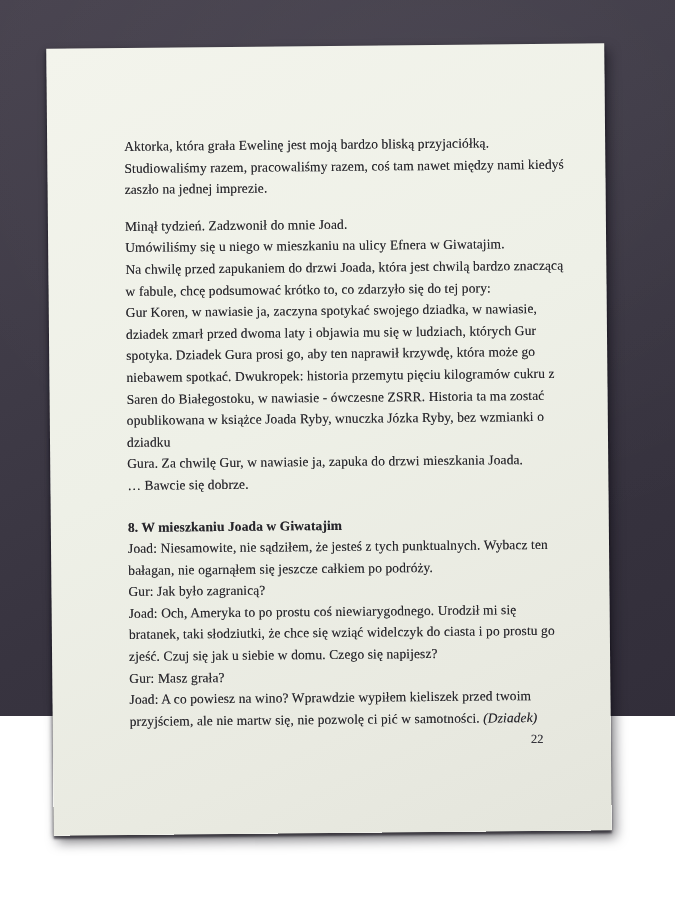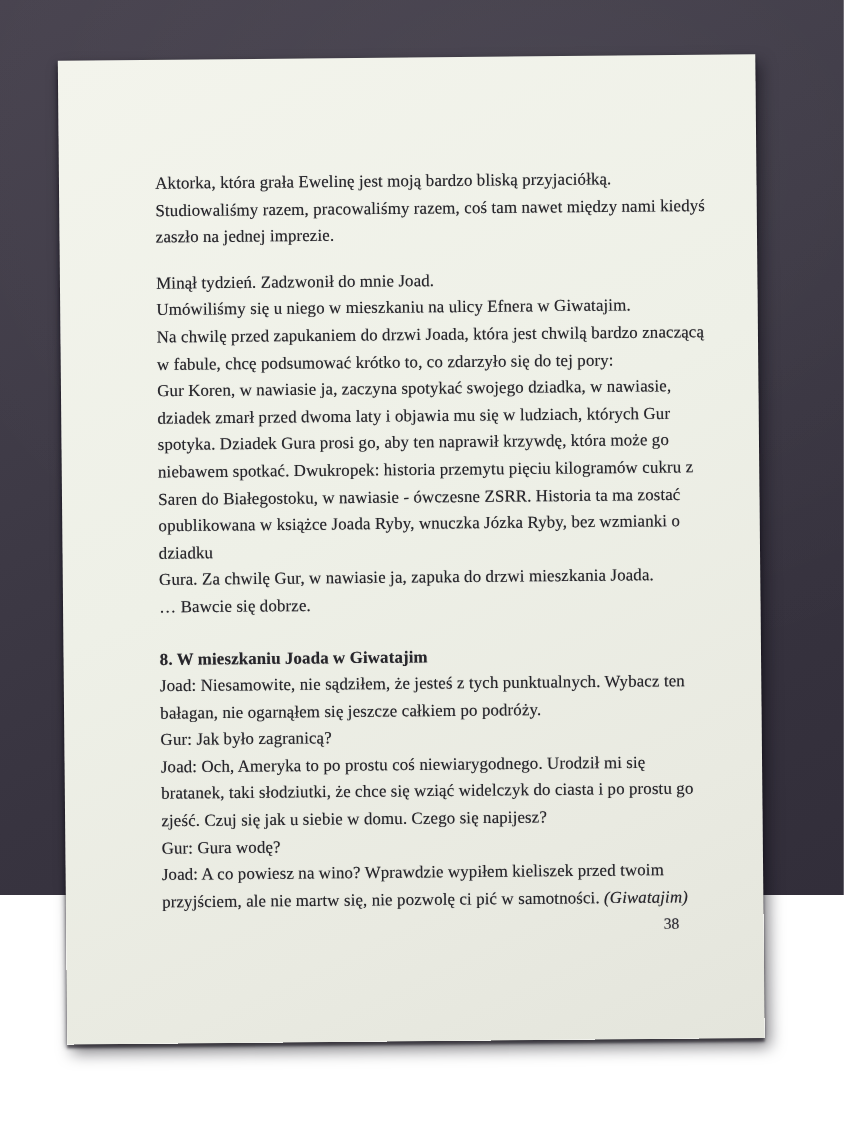--- a/index.html
+++ b/index.html
@@ -94,23 +94,23 @@
 
       <div class="line scene-heading heading-gap">8. W mieszkaniu Joada w Giwatajim</div>
 
       <div>
         <div class="line"><span class="b">Joad</span><span>: Niesamowite, nie sądziłem, że jesteś z tych punktualnych. Wybacz ten</span><span class="i"></span></div>
         <div class="line"><span class="b"></span><span>bałagan, nie ogarnąłem się jeszcze całkiem po podróży.</span><span class="i"></span></div>
         <div class="line"><span class="b">Gur</span><span>: Jak było zagranicą?</span><span class="i"></span></div>
         <div class="line"><span class="b">Joad</span><span>: Och, Ameryka to po prostu coś niewiarygodnego. Urodził mi się</span><span class="i"></span></div>
         <div class="line"><span class="b"></span><span>bratanek, taki słodziutki, że chce się wziąć widelczyk do ciasta i po prostu go</span><span class="i"></span></div>
         <div class="line"><span class="b"></span><span>zjeść. Czuj się jak u siebie w domu. Czego się napijesz?</span><span class="i"></span></div>
-        <div class="line"><span class="b">Gur</span><span>: Gura wodę?</span><span class="i"></span></div>
+        <div class="line"><span class="b">Gur</span><span>: Masz grała?</span><span class="i"></span></div>
         <div class="line"><span class="b">Joad</span><span>: A co powiesz na wino? Wprawdzie wypiłem kieliszek przed twoim</span><span class="i"></span></div>
-        <div class="line"><span class="b"></span><span>przyjściem, ale nie martw się, nie pozwolę ci pić w samotności. </span><span class="i">(Giwatajim)</span></div>
+        <div class="line"><span class="b"></span><span>przyjściem, ale nie martw się, nie pozwolę ci pić w samotności. </span><span class="i">(Dziadek)</span></div>
       </div>
 
     </div>
 
-    <span class="page-number">38</span>
+    <span class="page-number">22</span>
 
   </div>
 </div>
 
 </body></html>

